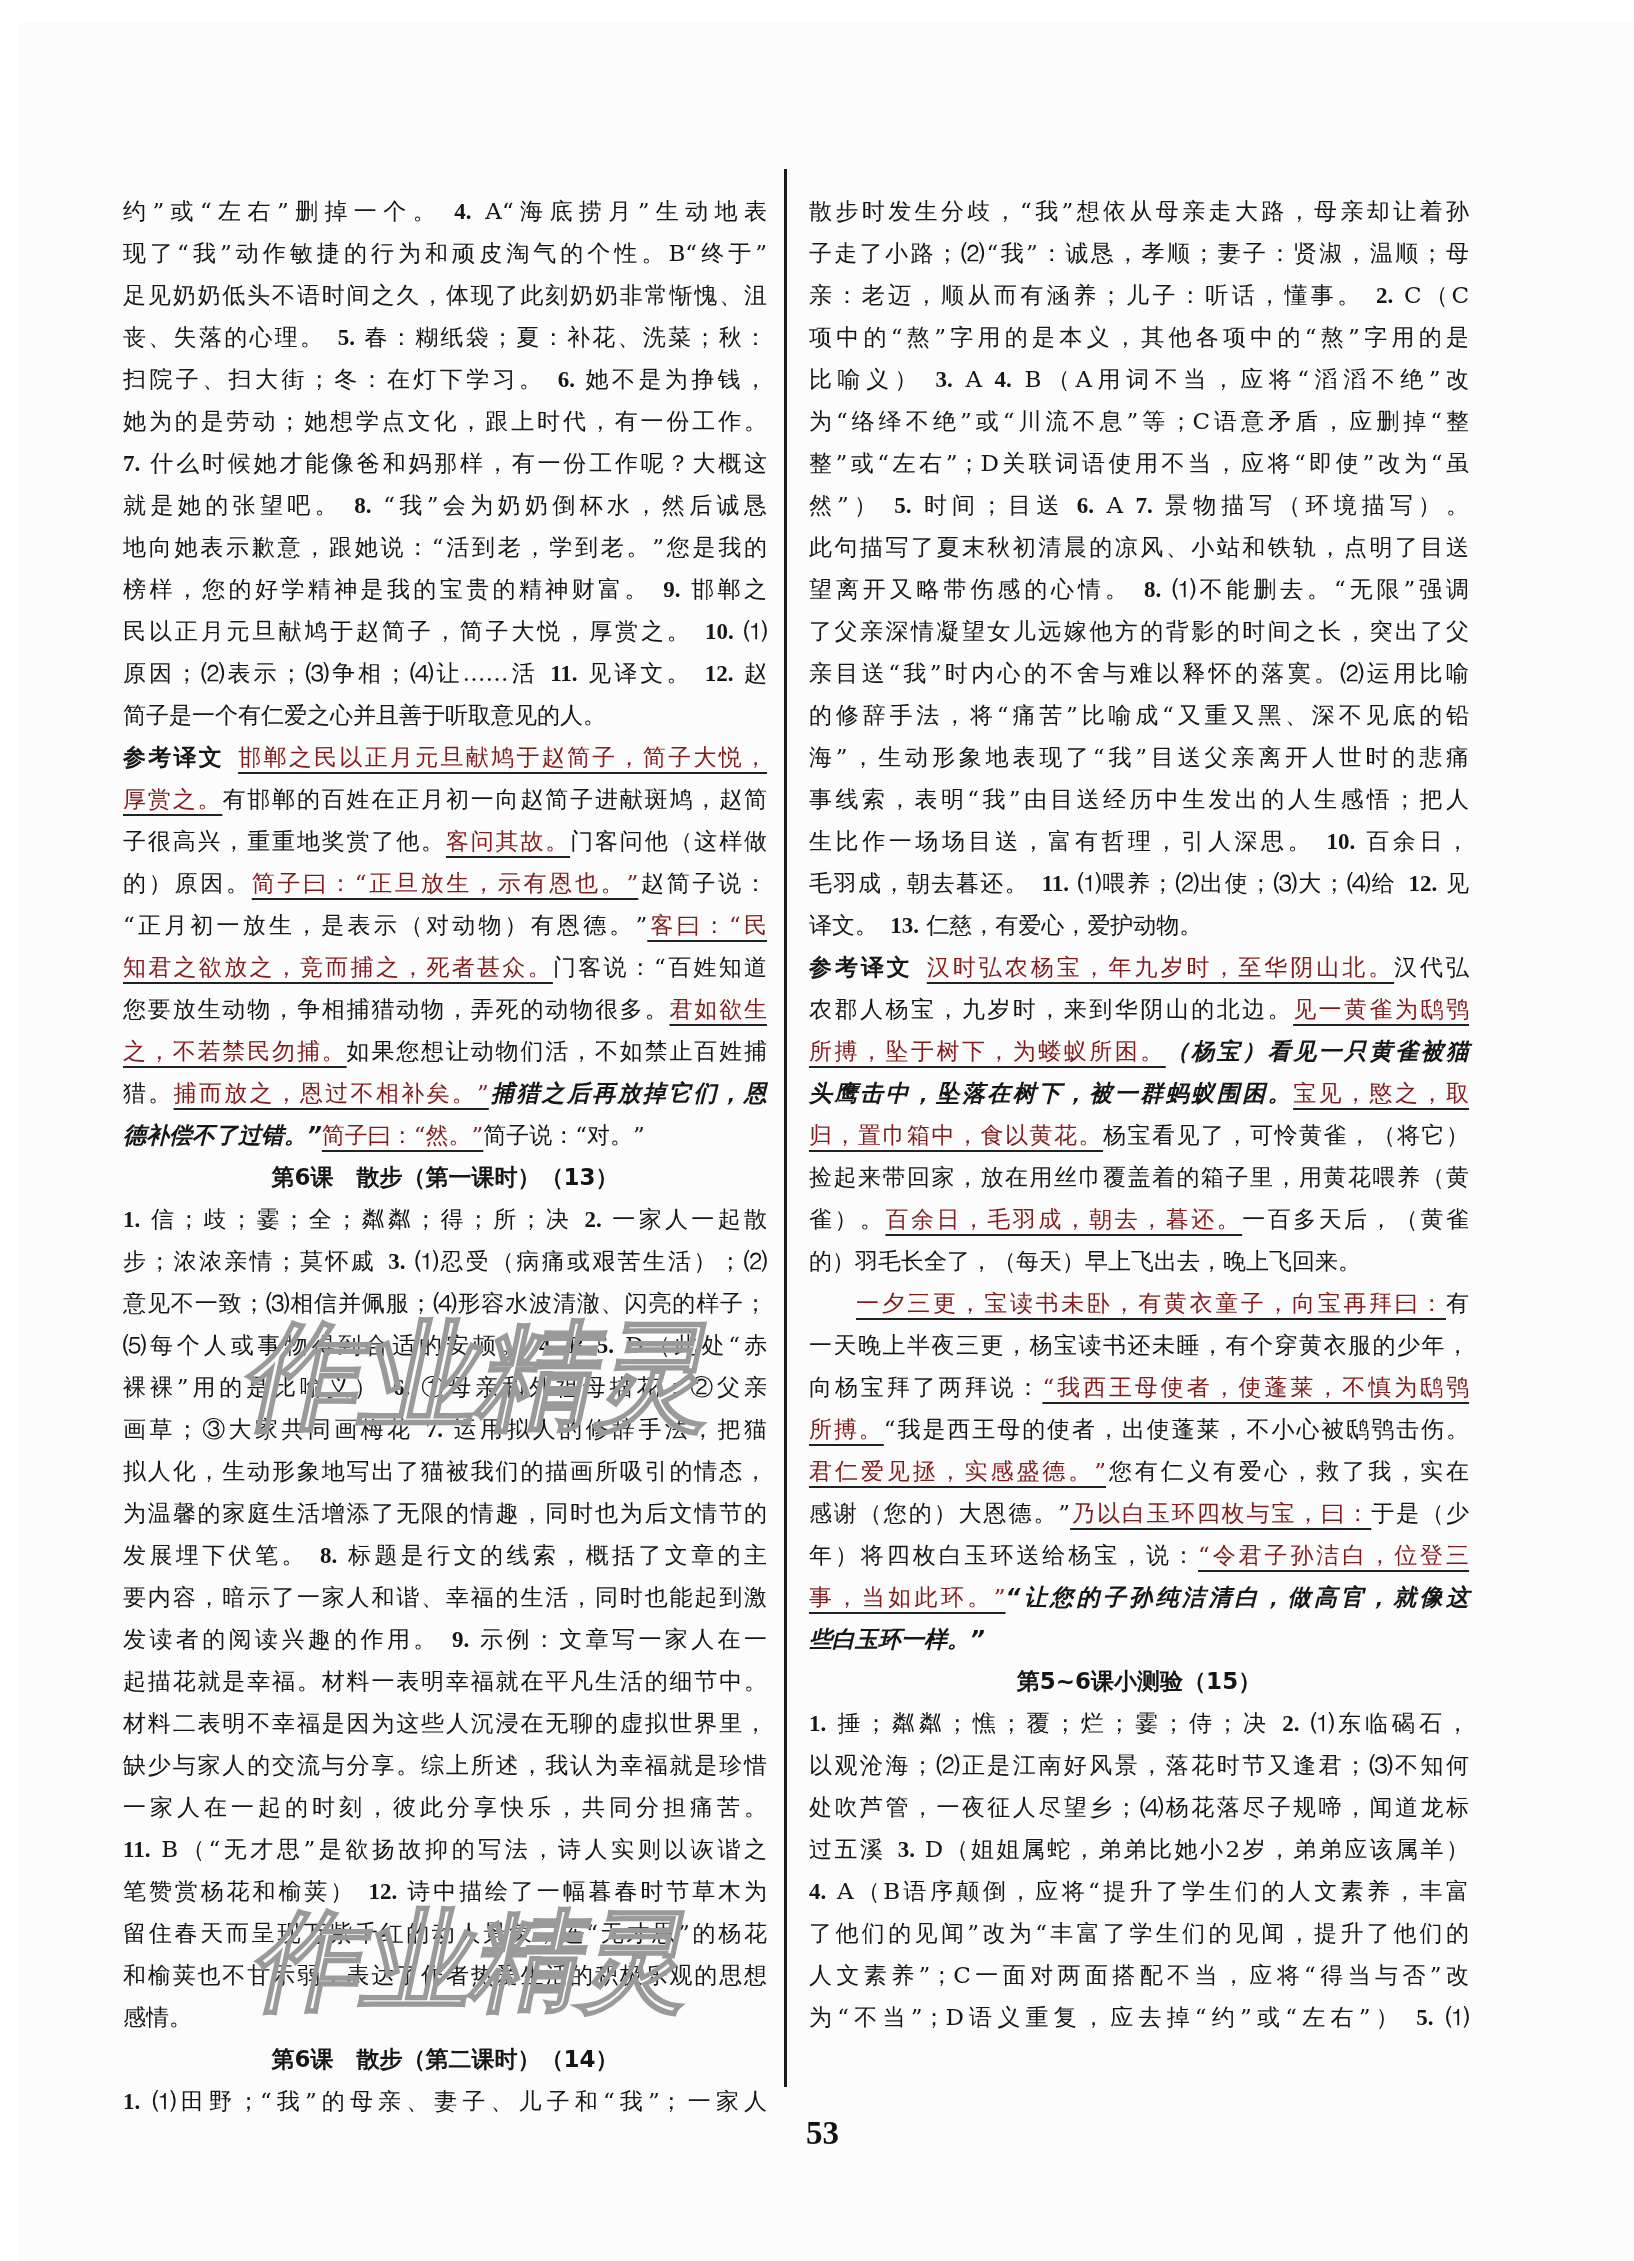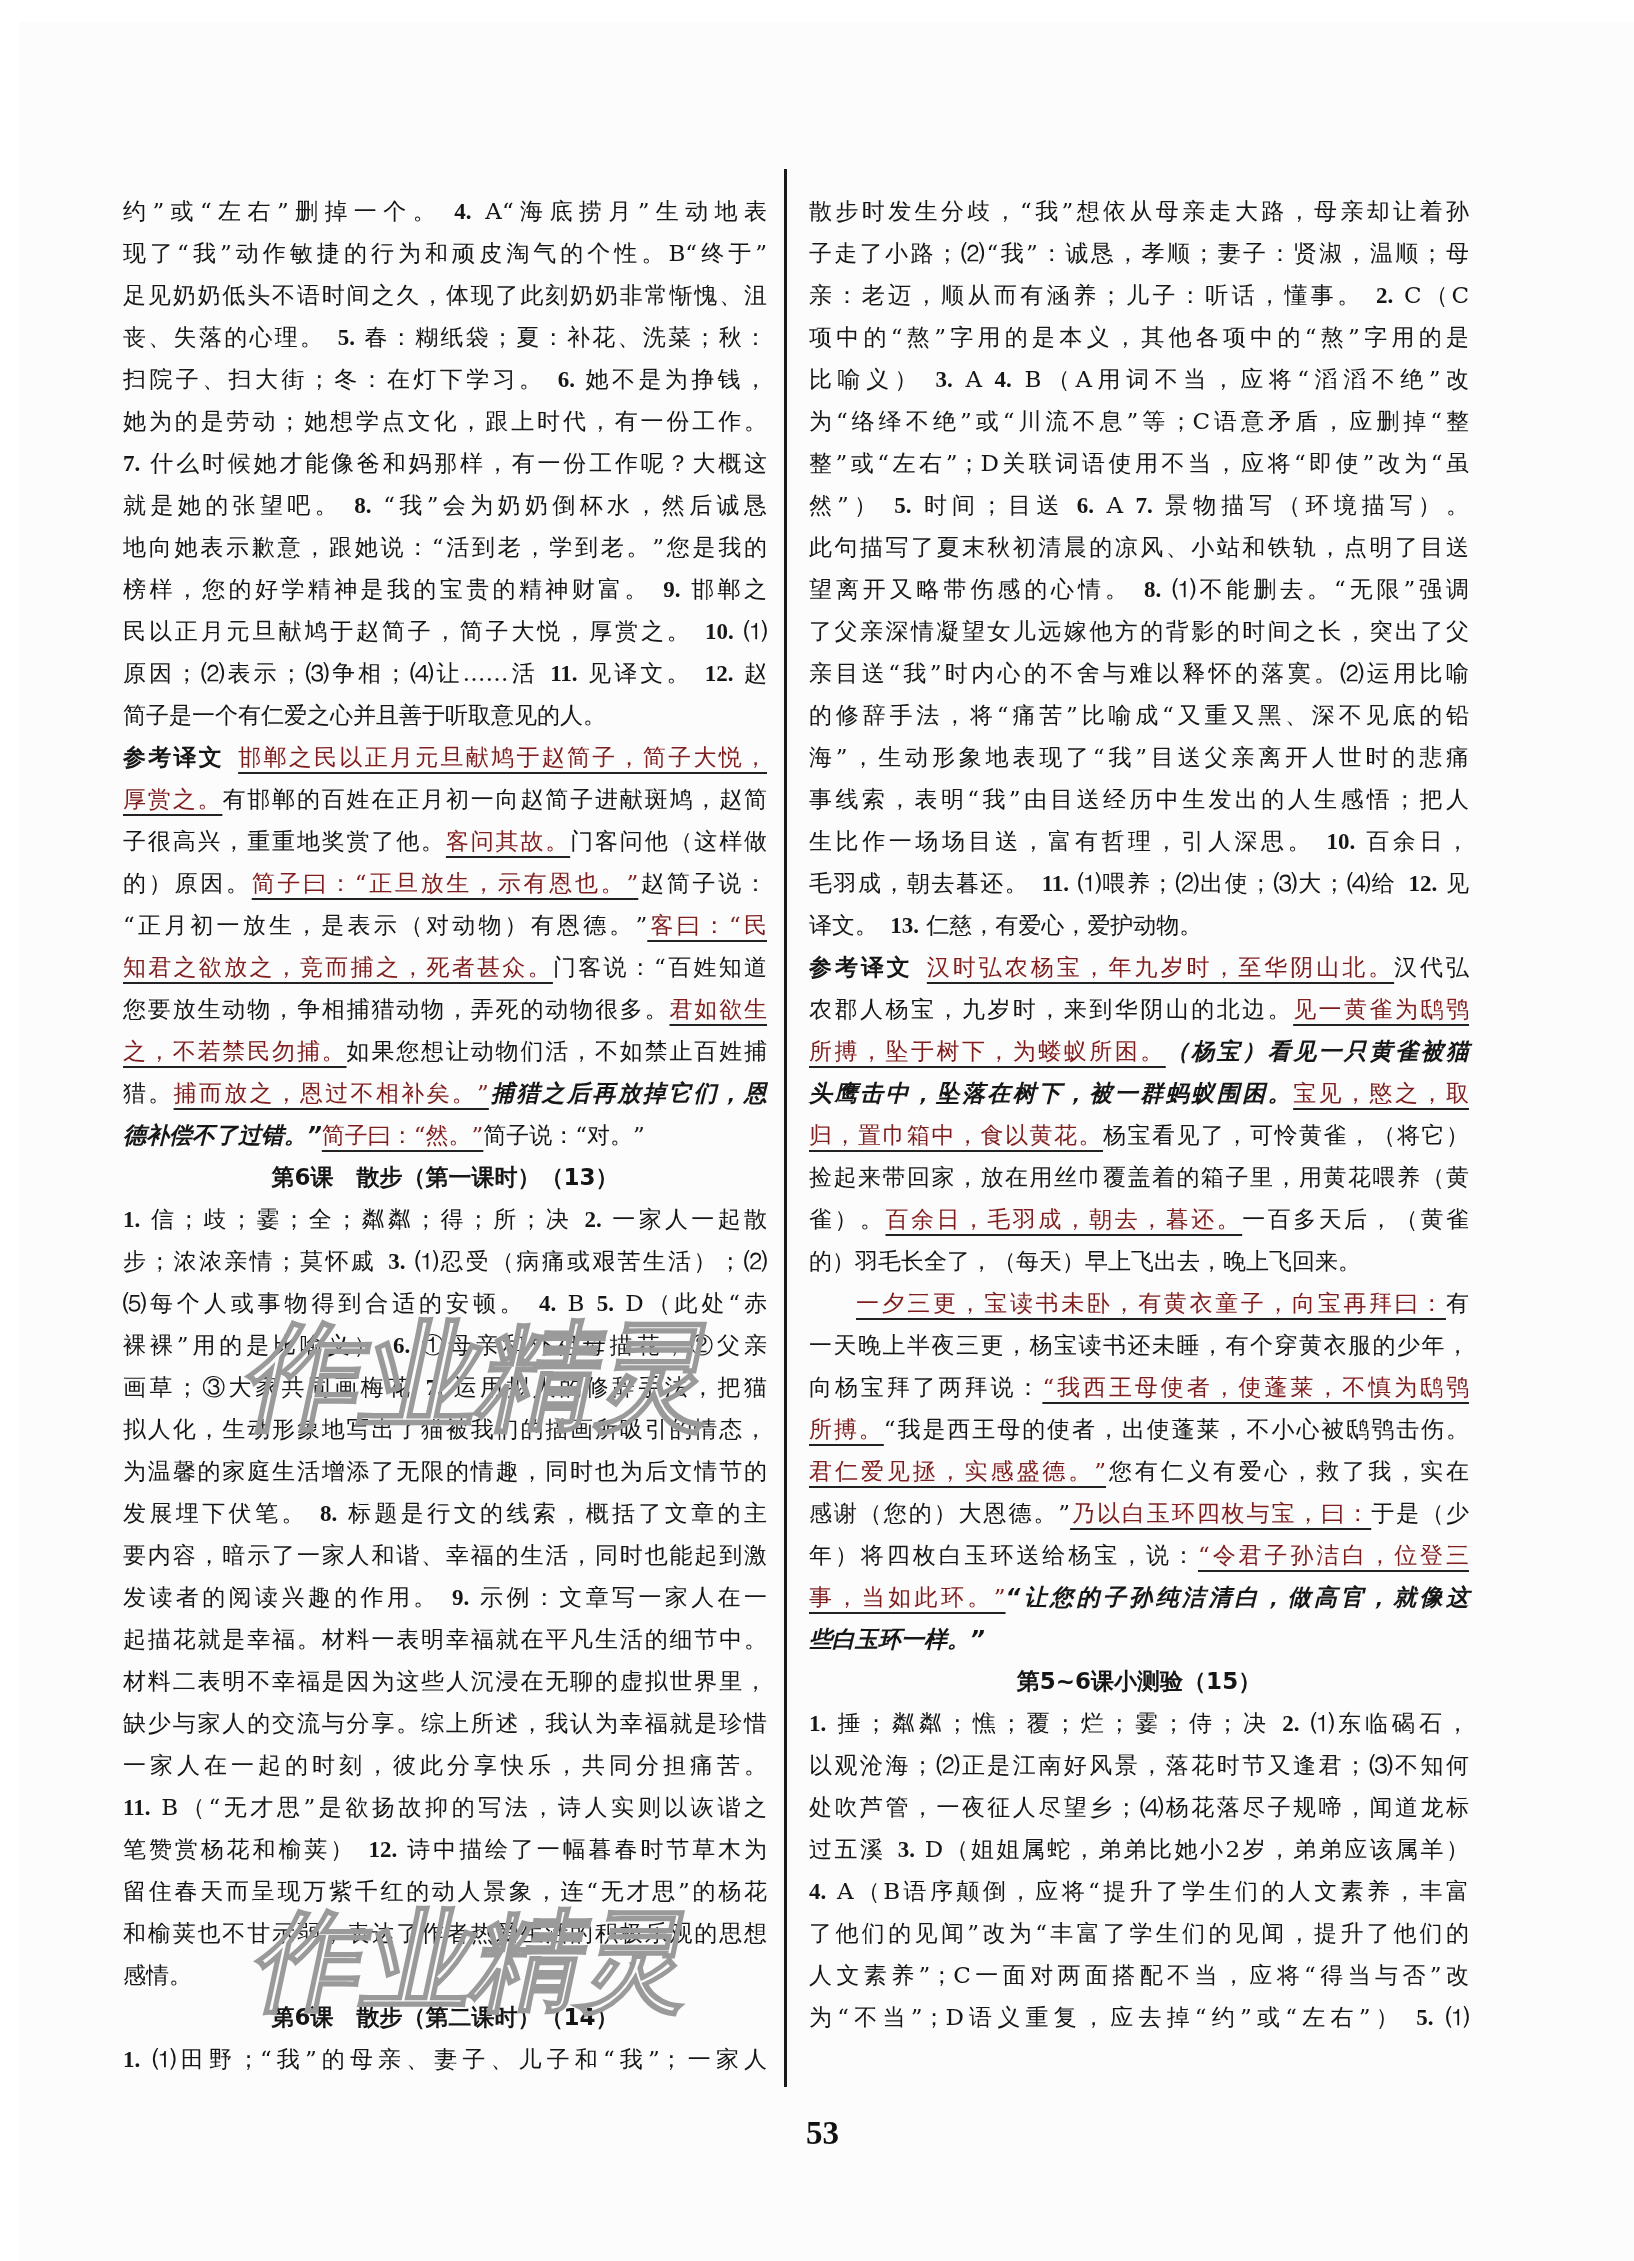--- a/index.html
+++ b/index.html
@@ -70,20 +70,21 @@
   <div class="ln"><span class="n">的）原因。</span><span class="u">简子曰：“正旦放生，示有恩也。”</span><span class="n">赵简子说：</span></div>
   <div class="ln"><span class="n">“正月初一放生，是表示（对动物）有恩德。”</span><span class="u">客曰：“民</span></div>
   <div class="ln"><span class="u">知君之欲放之，竞而捕之，死者甚众。</span><span class="n">门客说：“百姓知道</span></div>
   <div class="ln"><span class="n">您要放生动物，争相捕猎动物，弄死的动物很多。</span><span class="u">君如欲生</span></div>
   <div class="ln"><span class="u">之，不若禁民勿捕。</span><span class="n">如果您想让动物们活，不如禁止百姓捕</span></div>
   <div class="ln"><span class="n">猎。</span><span class="u">捕而放之，恩过不相补矣。”</span><span class="b">捕猎之后再放掉它们，恩</span></div>
   <div class="ln end"><span class="b">德补偿不了过错。”</span><span class="u">简子曰：“然。”</span><span class="n">简子说：“对。”</span></div>
   <div class="ln h">第6课　散步（第一课时）（13）</div>
   <div class="ln"><span class="q">1.</span><span class="n"> 信；歧；霎；全；粼粼；得；所；决</span><span class="q">2.</span><span class="n"> 一家人一起散</span></div>
   <div class="ln"><span class="n">步；浓浓亲情；莫怀戚</span><span class="q">3.</span><span class="n"> ⑴忍受（病痛或艰苦生活）；⑵</span></div>
+  <div class="ln"><span class="n">意见不一致；⑶相信并佩服；⑷形容水波清澈、闪亮的样子；</span></div>
   <div class="ln"><span class="n">⑸每个人或事物得到合适的安顿。</span><span class="q">4.</span><span class="n"> B</span><span class="q">5.</span><span class="n"> D（此处“赤</span></div>
   <div class="ln"><span class="n">裸裸”用的是比喻义）</span><span class="q">6.</span><span class="n"> ①母亲和外祖母描花；②父亲</span></div>
   <div class="ln"><span class="n">画草；③大家共同画梅花</span><span class="q">7.</span><span class="n"> 运用拟人的修辞手法，把猫</span></div>
   <div class="ln"><span class="n">拟人化，生动形象地写出了猫被我们的描画所吸引的情态，</span></div>
   <div class="ln"><span class="n">为温馨的家庭生活增添了无限的情趣，同时也为后文情节的</span></div>
   <div class="ln"><span class="n">发展埋下伏笔。</span><span class="q">8.</span><span class="n"> 标题是行文的线索，概括了文章的主</span></div>
   <div class="ln"><span class="n">要内容，暗示了一家人和谐、幸福的生活，同时也能起到激</span></div>
   <div class="ln"><span class="n">发读者的阅读兴趣的作用。</span><span class="q">9.</span><span class="n"> 示例：文章写一家人在一</span></div>
   <div class="ln"><span class="n">起描花就是幸福。材料一表明幸福就在平凡生活的细节中。</span></div>
   <div class="ln"><span class="n">材料二表明不幸福是因为这些人沉浸在无聊的虚拟世界里，</span></div>

